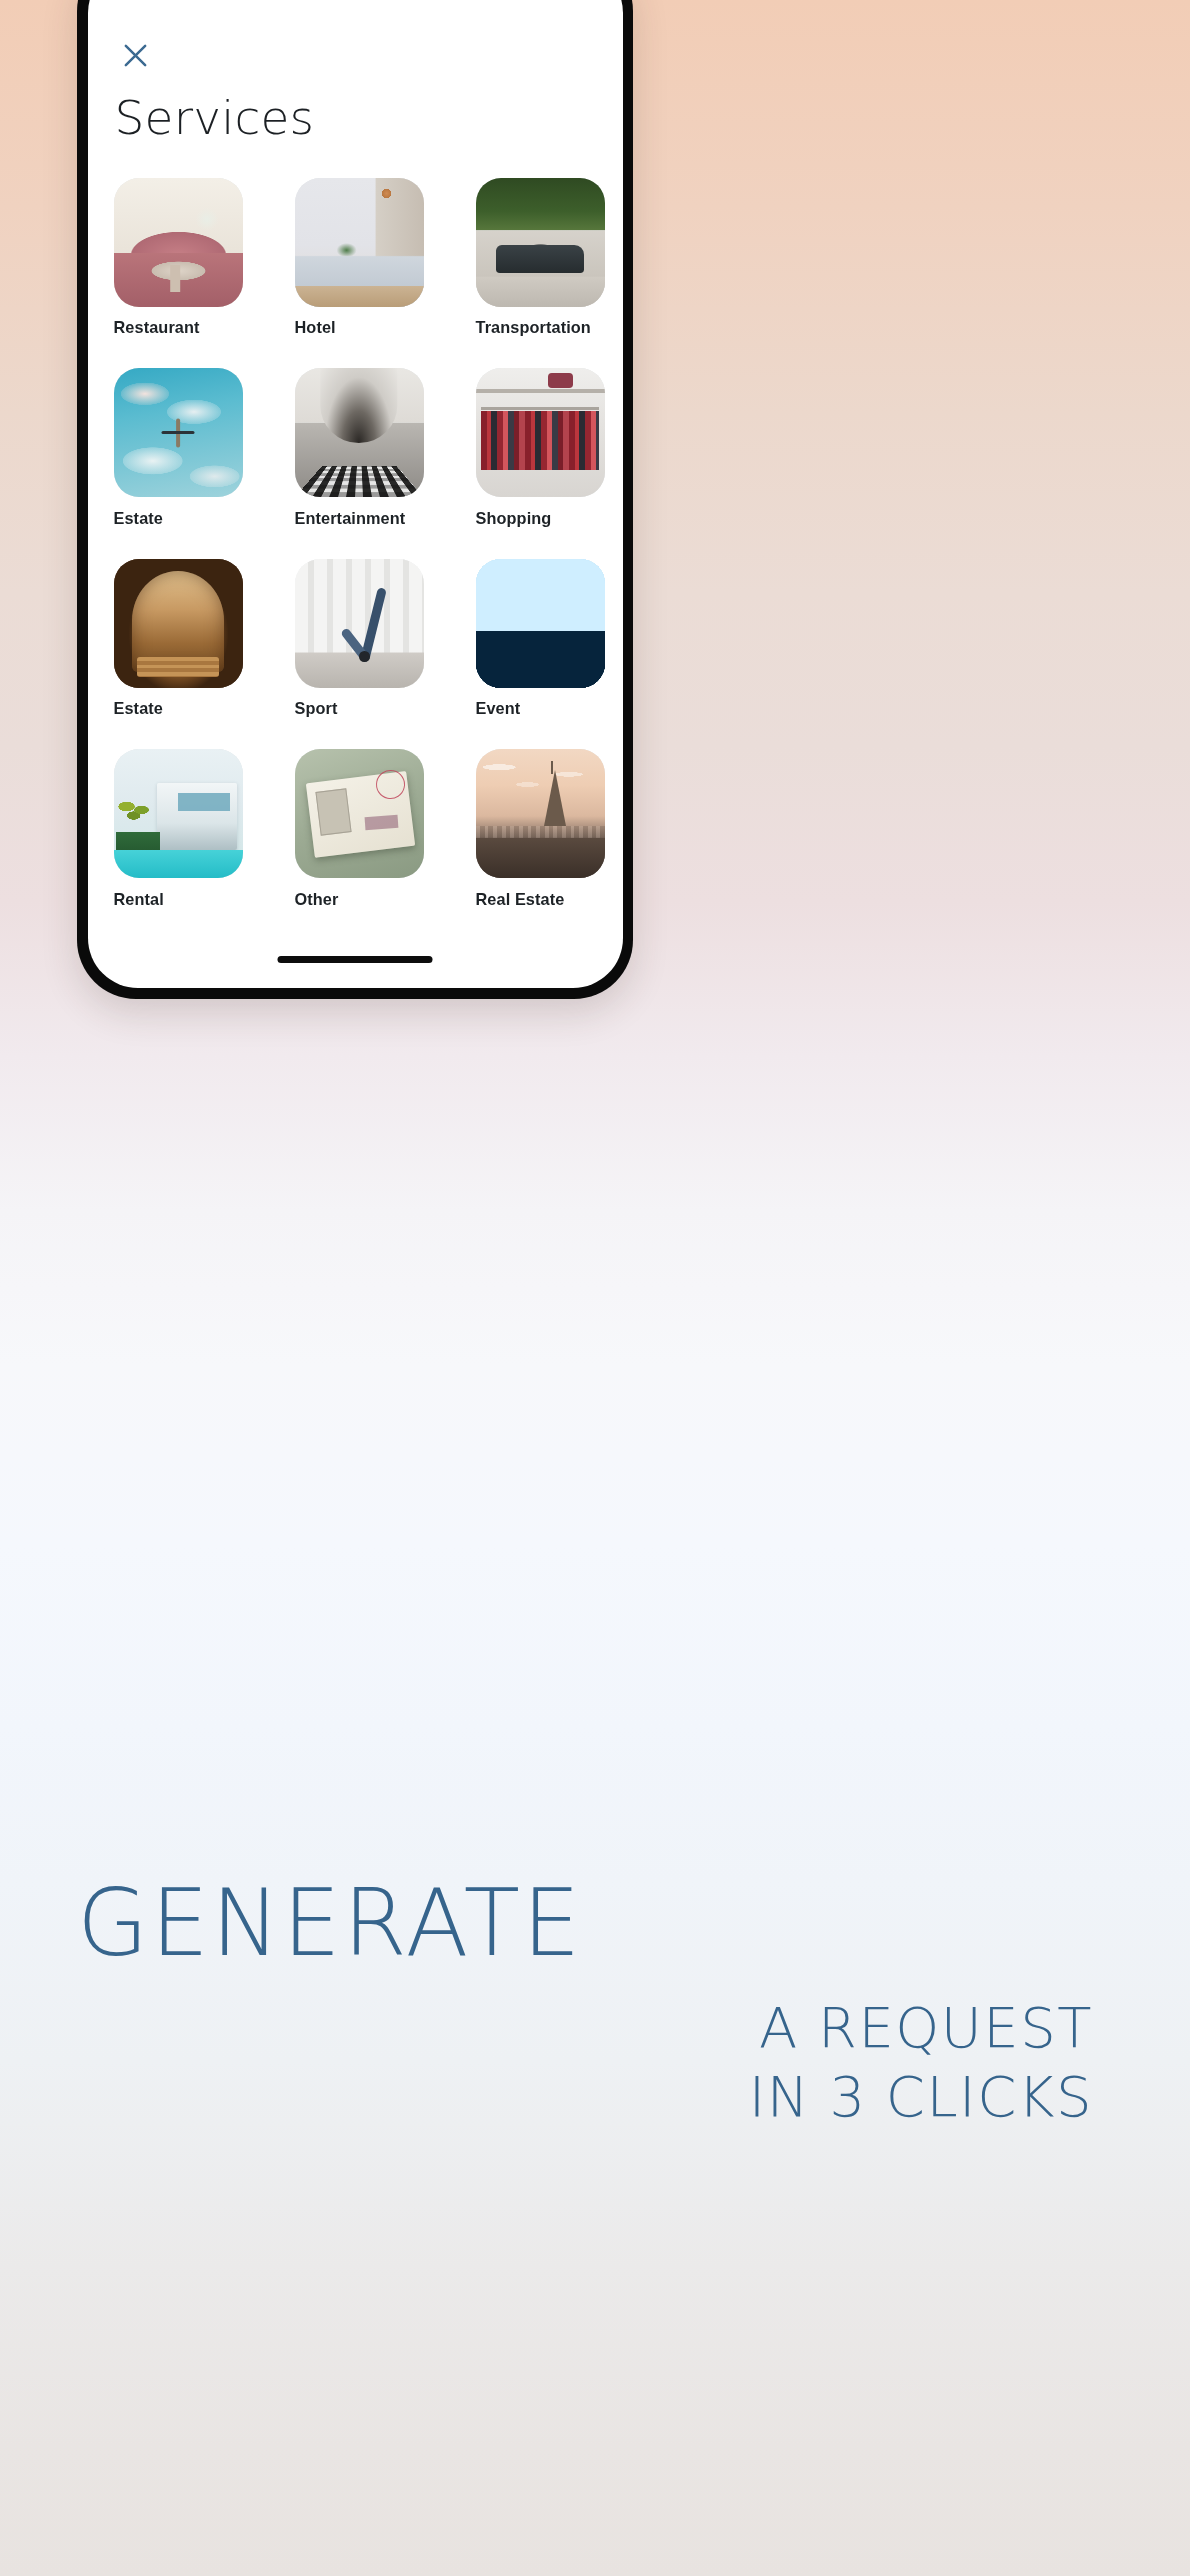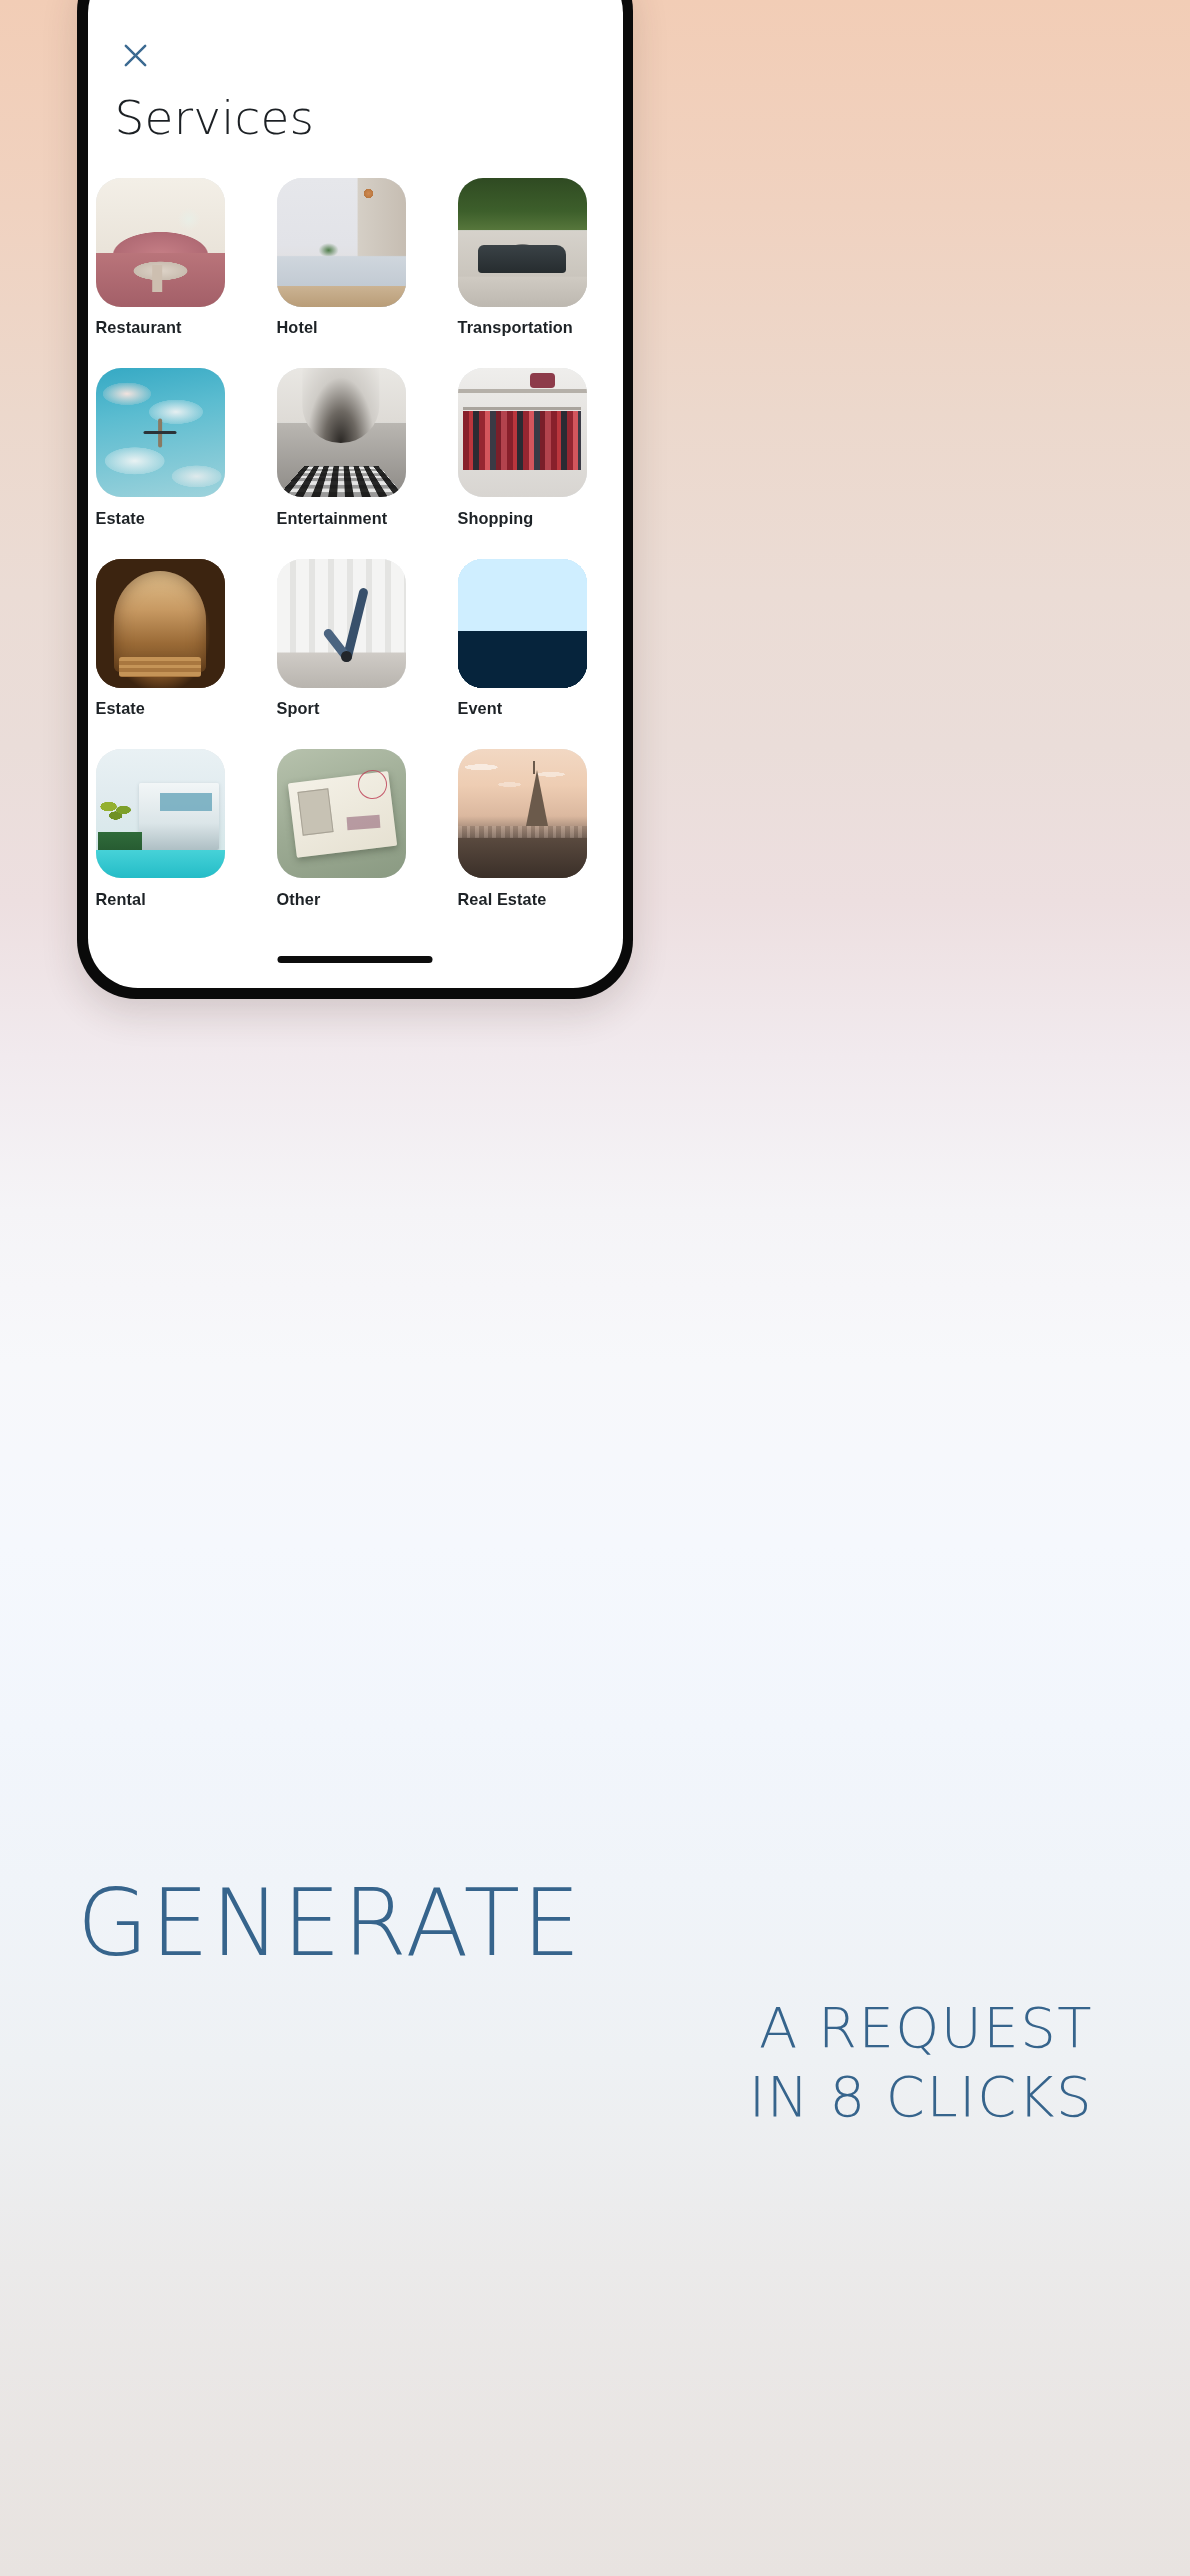--- a/index.html
+++ b/index.html
@@ -69,21 +69,21 @@
     line-height:56px;
     font-weight:300;
     letter-spacing:0.2px;
     color:#1c2024;
     font-family:"DejaVu Sans", sans-serif;
   }
 
   
   #services-grid{
     position:absolute;
-    left:8px; top:215px;
+    left:26px; top:215px;
     width:491px;
     display:grid;
     grid-template-columns:repeat(3, 129px);
     column-gap:52px;
     row-gap:31px;
   }
   .service-tile{ width:129px; cursor:pointer; }
   .tile-thumb{
     width:129px; height:129px;
     border-radius:25px;
@@ -556,16 +556,16 @@
 
       <div id="home-indicator"></div>
     </div>
   </div>
 </div>
 
 <div id="marketing">
   <div id="headline">GENERATE</div>
   <div id="subheadline">
     <span class="sub-line">A REQUEST</span>
-    <span class="sub-line">IN 8 CLICKS</span>
+    <span class="sub-line">IN 3 CLICKS</span>
   </div>
 </div>
 
 
 </body></html>

